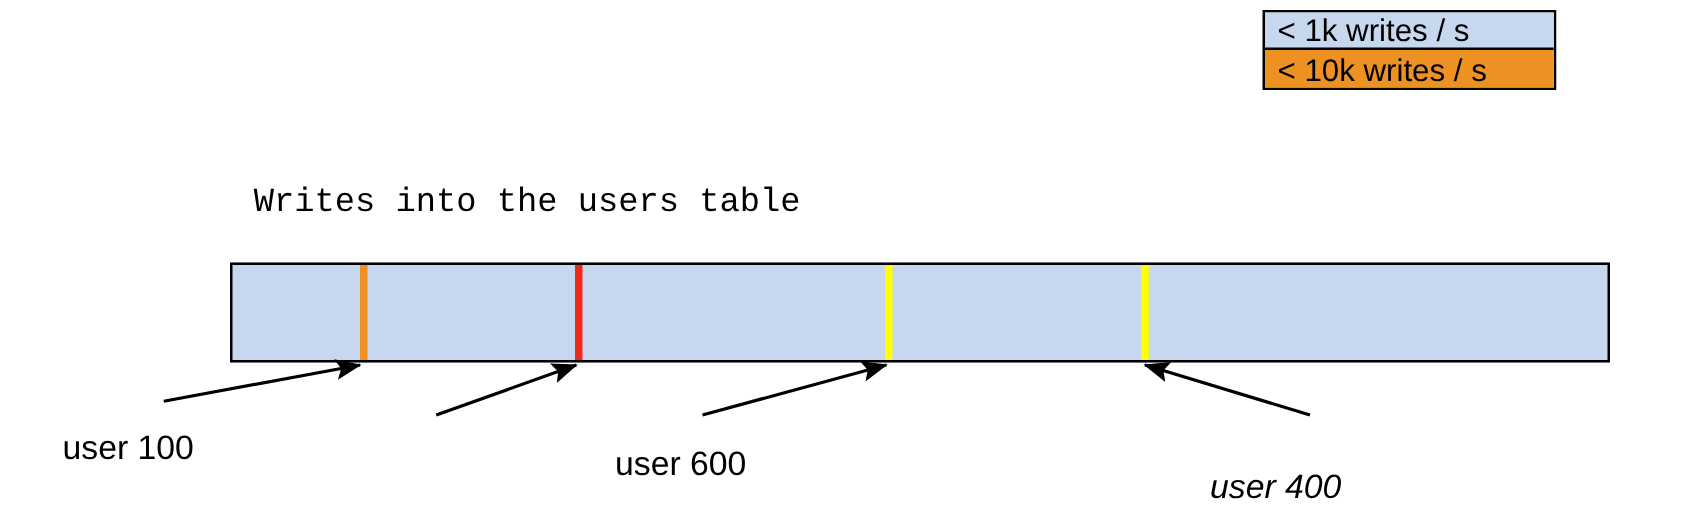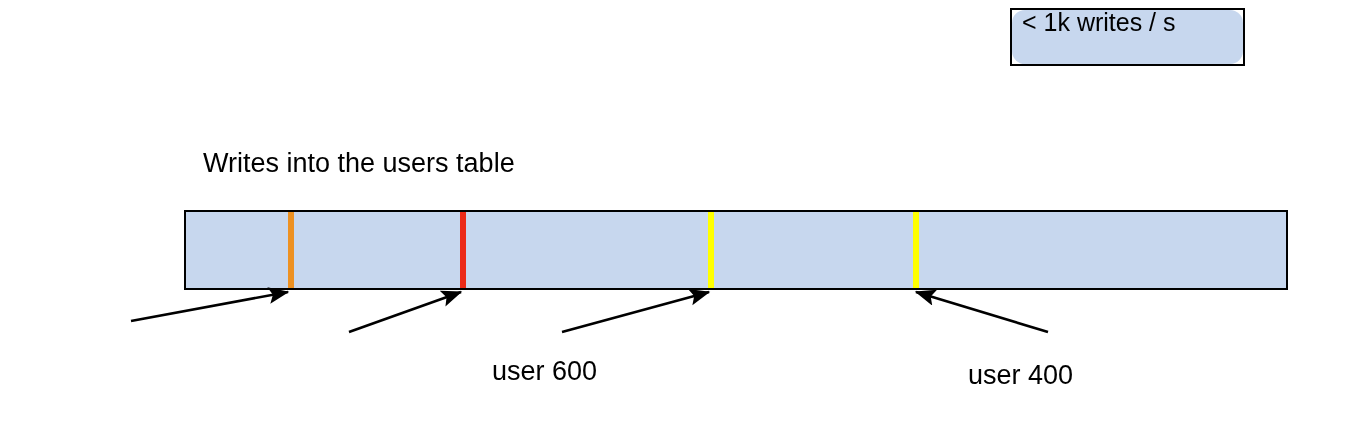--- a/index.html
+++ b/index.html
@@ -25,46 +25,46 @@
   .legend {
     position: absolute;
     left: 1010px;
     top: 8px;
     width: 235px;
     border: 2px solid #000000;
     box-sizing: border-box;
     background: #ffffff;
   }
   .legend-row {
-    height: 54px;
+    height: 30px;
     box-sizing: border-box;
     border-bottom: 2px solid #000000;
     display: flex;
-    align-items: flex-start;
+    align-items: flex-end;
     padding-left: 10px;
-    border-radius: 13px;
   }
   .legend-row:last-child {
     border-bottom: none;
   }
   .legend-label {
     font-size: 25px;
     line-height: 1;
     letter-spacing: 0px;
     white-space: nowrap;
   }
 
   
   .chart-title {
     position: absolute;
     left: 203px;
     top: 150px;
     font-size: 27px;
     line-height: 1;
     white-space: nowrap;
+    font-family: Liberation Mono, monospace;
   }
 
   
   .bar {
     position: absolute;
     left: 184px;
     top: 210px;
     width: 1104px;
     height: 80px;
     box-sizing: border-box;
@@ -98,20 +98,23 @@
 </style>
 </head>
 <body>
 
 <div id="diagram-root">
 
   <div class="legend">
     <div class="legend-row" style="background:#c7d7ee">
       <span class="legend-label">&lt; 1k writes / s</span>
     </div>
+    <div class="legend-row" style="background:#ed9122">
+      <span class="legend-label">&lt; 10k writes / s</span>
+    </div>
   </div>
 
   <div class="chart-title">Writes into the users table</div>
 
   <div class="bar">
     <div class="bar-stripe" style="left:102px;background:#ed9122"></div>
     <div class="bar-stripe" style="left:274px;background:#ec2a18"></div>
     <div class="bar-stripe" style="left:522px;background:#ffff00"></div>
     <div class="bar-stripe" style="left:727px;background:#ffff00"></div>
   </div>
@@ -121,16 +124,17 @@
       <marker id="arrowhead" markerWidth="9" markerHeight="9" refX="7.5" refY="3.2" orient="auto" markerUnits="strokeWidth">
         <path d="M0,0 L8,3.2 L0,6.4 L1.6,3.2 z" fill="#000000"></path>
       </marker>
     </defs>
     <line x1="131" y1="321" x2="288" y2="292" stroke="#000000" stroke-width="2.6" marker-end="url(#arrowhead)"></line>
     <line x1="349" y1="332" x2="461" y2="292" stroke="#000000" stroke-width="2.6" marker-end="url(#arrowhead)"></line>
     <line x1="562" y1="332" x2="709" y2="292" stroke="#000000" stroke-width="2.6" marker-end="url(#arrowhead)"></line>
     <line x1="1048" y1="332" x2="916" y2="292" stroke="#000000" stroke-width="2.6" marker-end="url(#arrowhead)"></line>
   </svg>
 
+  <div class="user-label" style="left:50px;top:345px;">user 100</div>
   <div class="user-label" style="left:492px;top:358px;">user 600</div>
-  <div class="user-label" style="left:968px;top:362px;">user 400</div>
+  <div class="user-label" style="left:968px;top:376px;font-style:italic;">user 400</div>
 
 </div>
 
 </body></html>

